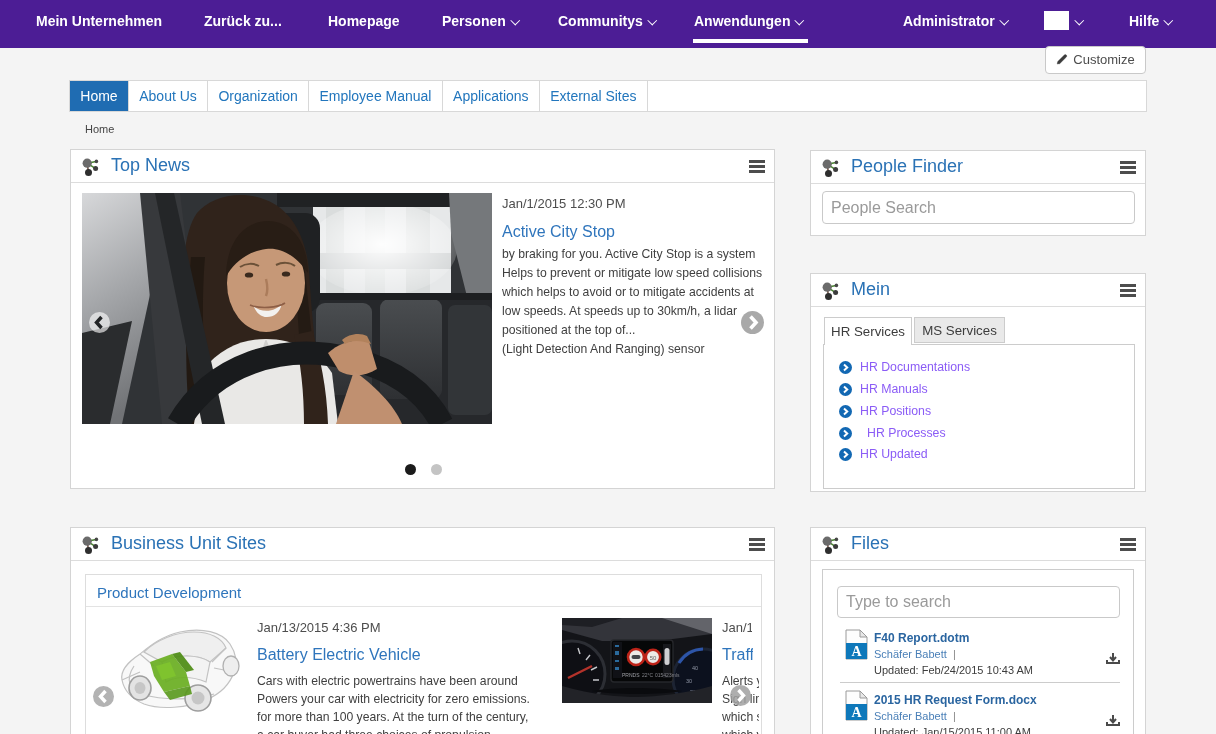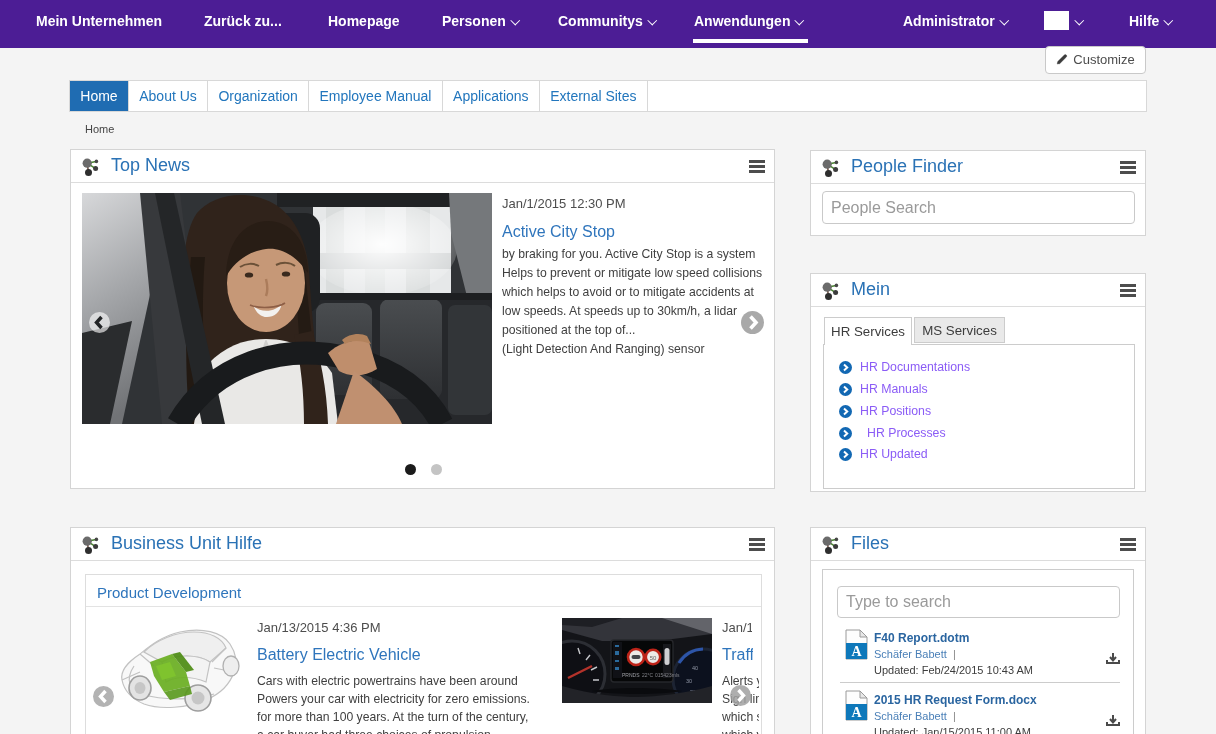--- a/index.html
+++ b/index.html
@@ -227,21 +227,21 @@
   <div class="whead">
     <svg class="wicon" width="20" height="21" viewBox="0 0 20 21">
       <line x1="5.2" y1="7.2" x2="14" y2="5.4" stroke="#49842f" stroke-width="1.5"></line>
       <line x1="5.2" y1="7.2" x2="13.2" y2="12.4" stroke="#49842f" stroke-width="1.5"></line>
       <line x1="5.2" y1="7.2" x2="6.4" y2="16" stroke="#6b4a3c" stroke-width="1.5"></line>
       <circle cx="5.2" cy="7.2" r="4.6" fill="#6b6b6b"></circle>
       <circle cx="14.4" cy="5.4" r="1.8" fill="#474747"></circle>
       <circle cx="13.6" cy="12.6" r="2.5" fill="#3c3c3c"></circle>
       <circle cx="6.5" cy="16.6" r="3.5" fill="#2e2e2e"></circle>
     </svg>
-    <span class="wtitle">Business Unit Hilfe</span>
+    <span class="wtitle">Business Unit Sites</span>
     <span class="wmenu">
         <i></i>
         <i></i>
         <i></i>
       </span>
   </div>
   <div class="abs" style="left:14px;top:46px;width:675px;height:164px;border:1px solid #ddd;border-bottom:0;overflow:hidden;">
     <div class="abs" style="left:11px;top:9px;font-size:15px;color:#2e75bc;">Product Development</div>
     <div class="abs" style="left:0;top:31px;width:675px;height:1px;background:#e3e3e3;"></div>
     <div class="abs" style="left:24px;top:47px;width:140px;height:96px;"><svg width="140" height="96" viewBox="0 0 140 96">

